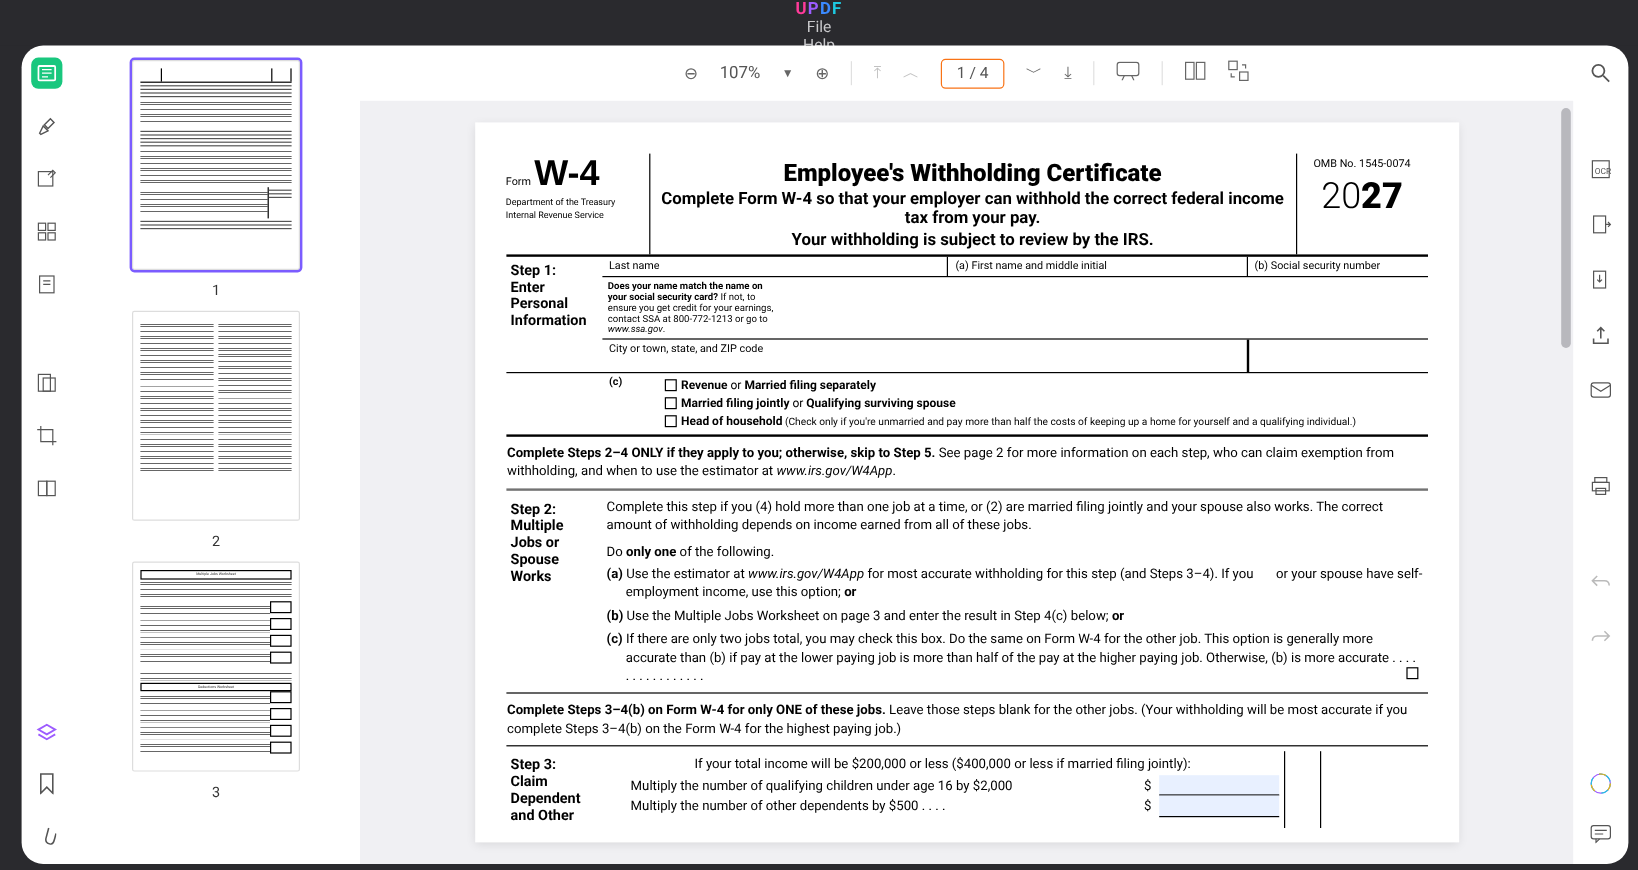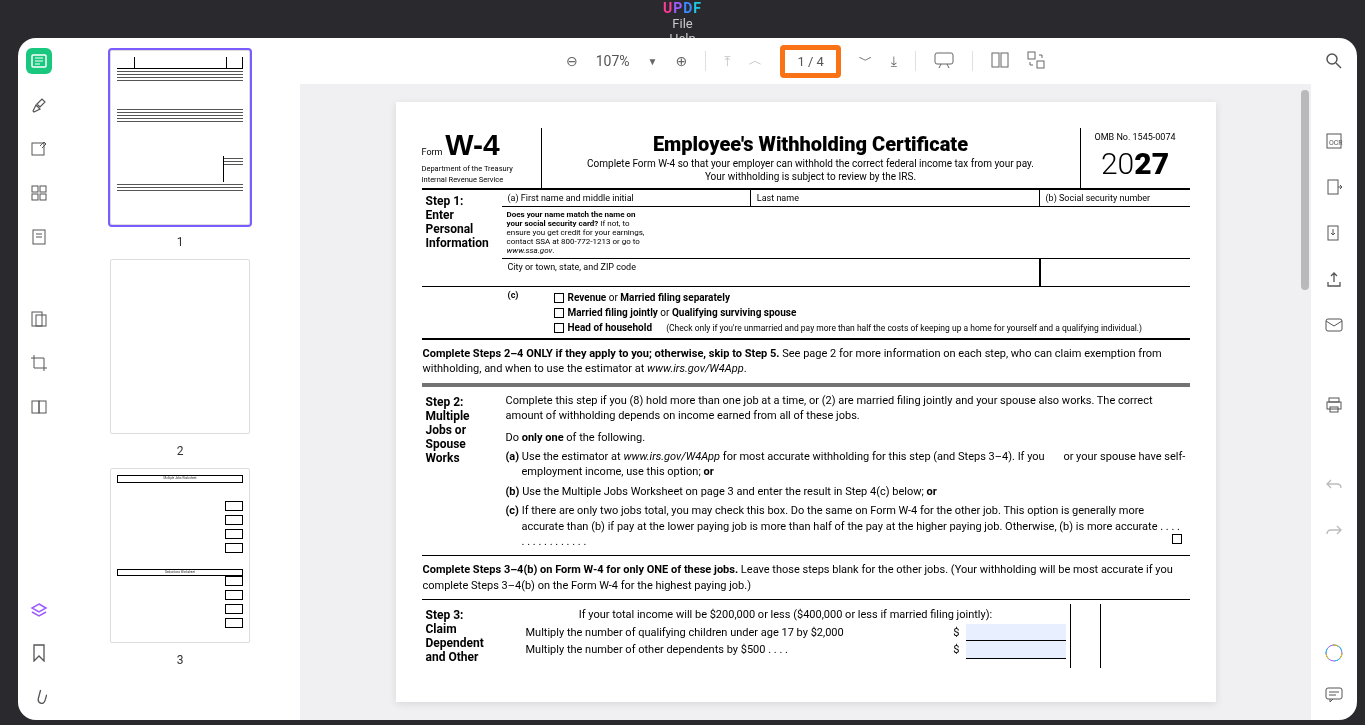--- a/index.html
+++ b/index.html
@@ -34,59 +34,59 @@
 .thumbs { width:240px; padding:12px; display:flex; flex-direction:column; align-items:center; gap:10px; overflow-y:auto; }
 .thumb { width:140px; height:175px; background:#fff; border:1px solid #ddd; border-radius:2px; padding:6px; font-size:3px; line-height:1.2; color:#333; overflow:hidden; }
 .thumb.selected { outline:2px solid #7b5cff; }
 .thumb-label { font-size:12px; color:#333; }
 
 
 .main { flex:1; display:flex; flex-direction:column; min-width:0; }
 .toolbar { height:46px; display:flex; align-items:center; justify-content:center; gap:18px; color:#555; font-size:14px; }
 .toolbar .sep{ width:1px; height:20px; background:#e0e0e0; }
 .zoom-btn, .nav-btn, .vt { cursor:pointer; color:#666; }
-.page-ind{ border:5px solid #f97316; border-radius:4px; padding:4px 12px; font-size:13px; }
+.page-ind{ border:1px solid #f97316; border-radius:4px; padding:4px 12px; font-size:13px; }
 .viewer { flex:1; background:#f0f0f3; overflow:auto; position:relative; display:flex; justify-content:center; padding:18px 20px; }
 .page { width:820px; background:#fff; box-shadow:0 2px 8px rgba(0,0,0,0.1); padding:26px 26px 40px; font-family:Arial,Helvetica,sans-serif; color:#000; font-size:11px; }
 
 
 .rightbar { width:46px; display:flex; flex-direction:column; align-items:center; padding-top:10px; gap:20px; }
 .rtool { width:26px; height:26px; display:flex; align-items:center; justify-content:center; color:#666; cursor:pointer; }
 .rightbar-bottom { margin-top:auto; margin-bottom:12px; display:flex; flex-direction:column; align-items:center; gap:16px; }
 
 
 .form-header { display:flex; border-bottom:2px solid #000; }
 .fh-left { width:120px; border-right:1px solid #000; padding-bottom:4px; }
 .fh-left .formword{font-size:9px;margin-top:41px;}
 .fh-left .w4{font-size:30px;font-weight:900;font-family:Arial Black,Arial;}
 .fh-left .dept{font-size:7.5px; margin-top:2px;}
 .fh-center { flex:1; text-align:center; padding:4px 8px; }
 .fh-center .title{font-size:20px;font-weight:900;}
-.fh-center .sub{font-size:10px;font-weight:400; margin-top:2px;}
+.fh-center .sub{font-size:14px;font-weight:700; margin-top:2px;}
 .fh-right { width:110px; border-left:1px solid #000; text-align:center; padding-top:4px;}
 .fh-right .omb{font-size:9px;}
 .fh-right .year{font-size:30px;font-weight:900; margin-top:4px;}
 .fh-right .year .tw{font-weight:300;}
 
 .step1 { display:flex; border-bottom:1px solid #000; }
 .step-label { width:80px; padding:4px; font-size:11px; }
 .step-label b{font-size:12px;}
 .step1-fields { flex:1; display:flex; flex-direction:column; }
 .frow { display:flex; border-bottom:1px solid #000; }
 .fcell { border-right:1px solid #000; padding:3px 6px; font-size:9px; }
 .fcell:last-child{border-right:none;}
 .ssn-note { font-size:8px; padding:3px 5px; }
 
 .filing { padding:3px 6px; font-size:10px; line-height:1.5; }
 .filing .cb { display:inline-block; width:10px; height:10px; border:1px solid #000; vertical-align:middle; margin-right:4px;}
 .filing .l { margin-left:28px; display:block;}
-.filing .note{font-size:8.5px;margin-left:12px;}
+.filing .note{font-size:8.5px;}
 
 .para { font-size:11px; line-height:1.4; padding:6px 1px; }
-.step2 { display:flex; border-top:4px solid #737373; border-bottom:1px solid #000; padding:4px 0;}
+.step2 { display:flex; border-top:2px solid #737373; border-bottom:1px solid #000; padding:4px 0;}
 .step2 .body { flex:1; font-size:11px; line-height:1.4; padding:2px 4px; }
 .step2 .body .opt { padding-left:16px; text-indent:-16px; margin-top:4px;}
 .step2 .body .optc { padding-left:16px;}
 .step2-cb{ display:inline-block; width:10px; height:10px; border:1px solid #000; vertical-align:baseline; float:right; margin-right:4px;}
 
 .step3 { display:flex; border-top:1px solid #000; padding-top:4px;}
 .step3 .body{ flex:1; font-size:11px; line-height:1.6; padding:2px 4px;}
 .step3 .amtline{ display:flex; }
 .step3 .amtfield{ display:inline-block; width:100px; border-bottom:1px solid #000; background:#e8f0ff; margin-left:6px;}
 .step3 .dollar{margin-left:auto;}
@@ -340,22 +340,22 @@
           </div>
         </div>
 
         <div class="step1">
           <div class="step-label">
             <b>Step 1:</b><br>
             <b>Enter Personal Information</b>
           </div>
           <div class="step1-fields">
             <div class="frow">
+              <div class="fcell" style="flex:1.4">Last name</div>
               <div class="fcell" style="flex:1.2">(a)   First name and middle initial</div>
-              <div class="fcell" style="flex:1.4">Last name</div>
               <div class="fcell" style="width:150px">(b)   Social security number</div>
             </div>
             <div class="frow">
               <div class="fcell ssn-note" style="width:150px;border-bottom:none" rowspan="2"><b>Does your name match the name on your social security card?</b> If not, to ensure you get credit for your earnings, contact SSA at 800-772-1213 or go to <i>www.ssa.gov</i>.</div>
             </div>
             <div class="frow" style="border-bottom:none">
               <div class="fcell" style="flex:1;padding-bottom:14px">City or town, state, and ZIP code</div>
               <div style="width:150px;border-left:1px solid #000"></div>
             </div>
           </div>
@@ -373,41 +373,41 @@
         <div class="para">
           <b>Complete Steps 2–4 ONLY if they apply to you; otherwise, skip to Step 5.</b><span> See page 2 for more information on each step, who can claim exemption from withholding, and when to use the estimator at </span><i>www.irs.gov/W4App</i>.
         </div>
 
         <div class="step2">
           <div class="step-label">
             <b>Step 2:</b><br>
             <b>Multiple Jobs or Spouse Works</b>
           </div>
           <div class="body">
-            <div>Complete this step if you (8) hold more than one job at a time, or (2) are married filing jointly and your spouse also works. The correct amount of withholding depends on income earned from all of these jobs.</div>
+            <div>Complete this step if you (4) hold more than one job at a time, or (2) are married filing jointly and your spouse also works. The correct amount of withholding depends on income earned from all of these jobs.</div>
             <div style="margin-top:6px">Do <b>only one</b> of the following.</div>
             <div class="opt"><b>(a)</b> Use the estimator at <i>www.irs.gov/W4App</i> for most accurate withholding for this step (and Steps 3–4). If you <span class="optc">or your spouse have self-employment income, use this option; <b>or</b></span></div>
             <div class="opt"><b>(b)</b> Use the Multiple Jobs Worksheet on page 3 and enter the result in Step 4(c) below; <b>or</b></div>
             <div class="opt"><b>(c)</b> <span>If there are only two jobs total, you may check this box. Do the same on Form W-4 for the other job. This option is generally more accurate than (b) if pay at the lower paying job is more than half of the pay at the higher paying job. Otherwise, (b) is more accurate   .   .   .   .   .   .   .   .   .   .   .   .   .   .   .   .</span><span class="step2-cb"></span></div>
           </div>
         </div>
 
         <div class="para">
           <b>Complete Steps 3–4(b) on Form W-4 for only ONE of these jobs.</b><span> Leave those steps blank for the other jobs. (Your withholding will be most accurate if you complete Steps 3–4(b) on the Form W-4 for the highest paying job.)</span>
         </div>
 
         <div class="step3">
           <div class="step-label">
             <b>Step 3:</b><br>
             <b>Claim Dependent and Other</b>
           </div>
           <div class="body">
             <div style="text-align:center">If your total income will be $200,000 or less ($400,000 or less if married filing jointly):</div>
             <div class="amtline">
-                <span style="margin-left:20px">Multiply the number of qualifying children under age 17 by $2,000</span>
+                <span style="margin-left:20px">Multiply the number of qualifying children under age 16 by $2,000</span>
                 <span class="dollar">$</span>
                 <span class="amtfield"></span>
               </div>
             <div class="amtline">
                 <span style="margin-left:20px">Multiply the number of other dependents by $500   .   .   .   .</span>
                 <span class="dollar">$</span>
                 <span class="amtfield"></span>
               </div>
           </div>
           <div style="width:30px;border-left:1px solid #000"></div>

